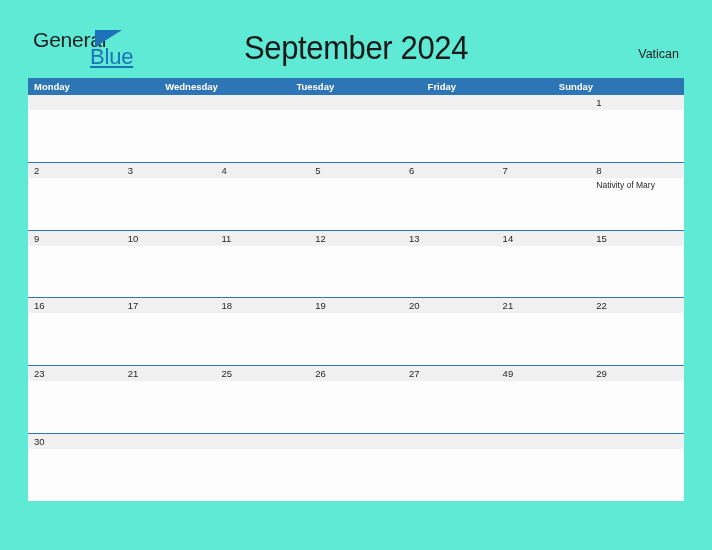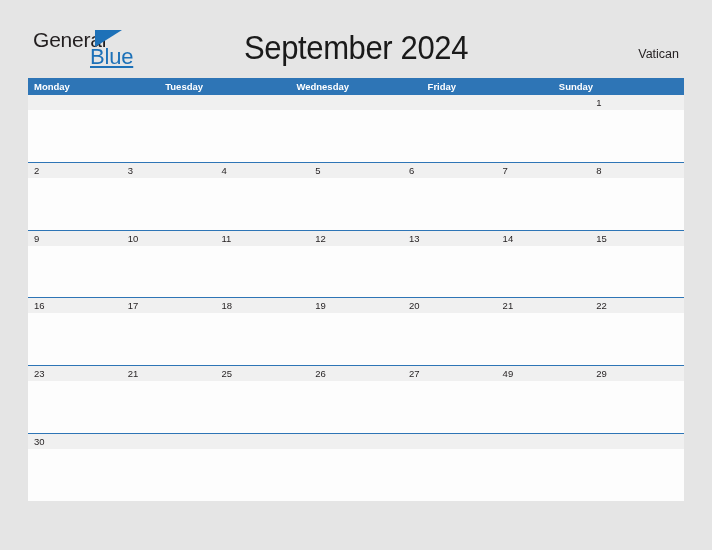--- a/index.html
+++ b/index.html
@@ -13,21 +13,21 @@
     background: #fdfdfd;
     font-family: "Liberation Sans", sans-serif;
     -webkit-font-smoothing: antialiased;
     overflow: hidden;
   }
 
   #page {
     position: relative;
     width: 712px;
     height: 550px;
-    background: #e5e5e5;
+    background: #5eead4;
   }
 
   
   .page-header {
     position: absolute;
     left: 0;
     top: 0;
     width: 712px;
     height: 78px;
   }
@@ -192,22 +192,22 @@
     <div class="cal-title">September 2024</div>
 
     <div class="cal-locale">Vatican</div>
 
   </div>
 
   <div class="calendar">
 
     <div class="weekday-row">
       <div class="weekday-cell">Monday</div>
+      <div class="weekday-cell">Wednesday</div>
       <div class="weekday-cell">Tuesday</div>
-      <div class="weekday-cell">Wednesday</div>
       <div class="weekday-cell">Friday</div>
       <div class="weekday-cell">Sunday</div>
     </div>
 
     <div class="week-row">
       <div class="week-daterow">
         <div class="date-cell"></div>
         <div class="date-cell"></div>
         <div class="date-cell"></div>
         <div class="date-cell"></div>
@@ -243,20 +243,43 @@
     <div class="week-row sep">
       <div class="week-daterow">
         <div class="date-cell">2</div>
         <div class="date-cell">3</div>
         <div class="date-cell">4</div>
         <div class="date-cell">5</div>
         <div class="date-cell">6</div>
         <div class="date-cell">7</div>
         <div class="date-cell">8</div>
       </div>
+      <div class="week-body">
+        <div class="event-cell">
+            <span class="event-text"></span>
+          </div>
+        <div class="event-cell">
+            <span class="event-text"></span>
+          </div>
+        <div class="event-cell">
+            <span class="event-text"></span>
+          </div>
+        <div class="event-cell">
+            <span class="event-text"></span>
+          </div>
+        <div class="event-cell">
+            <span class="event-text"></span>
+          </div>
+        <div class="event-cell">
+            <span class="event-text"></span>
+          </div>
+        <div class="event-cell">
+            <span class="event-text">Nativity of Mary</span>
+          </div>
+      </div>
     </div>
 
     <div class="week-row sep">
       <div class="week-daterow">
         <div class="date-cell">9</div>
         <div class="date-cell">10</div>
         <div class="date-cell">11</div>
         <div class="date-cell">12</div>
         <div class="date-cell">13</div>
         <div class="date-cell">14</div>

